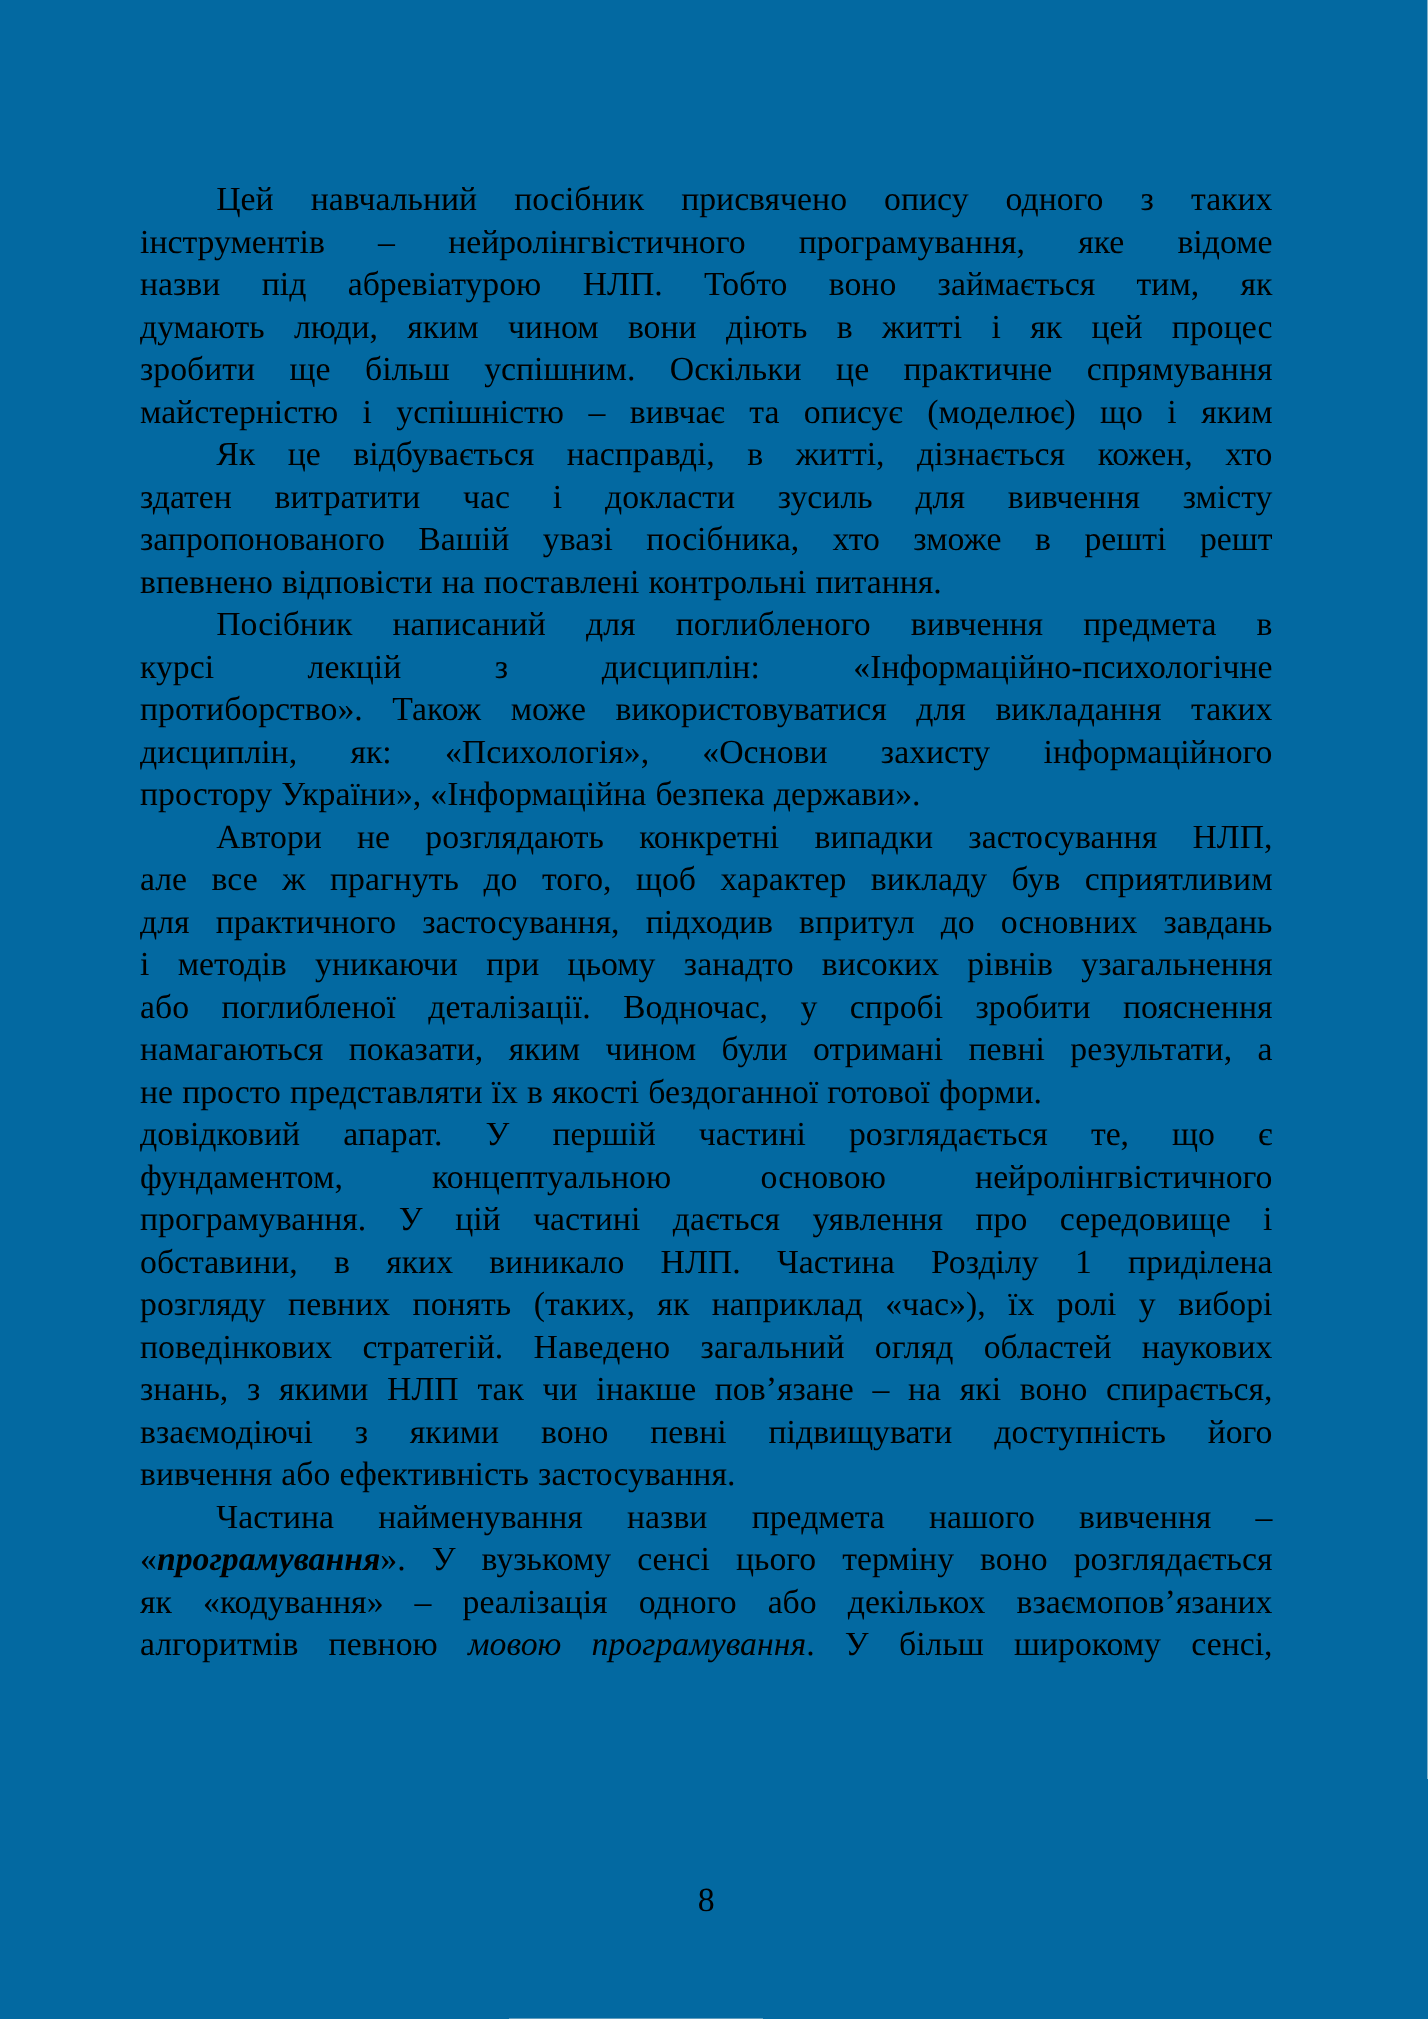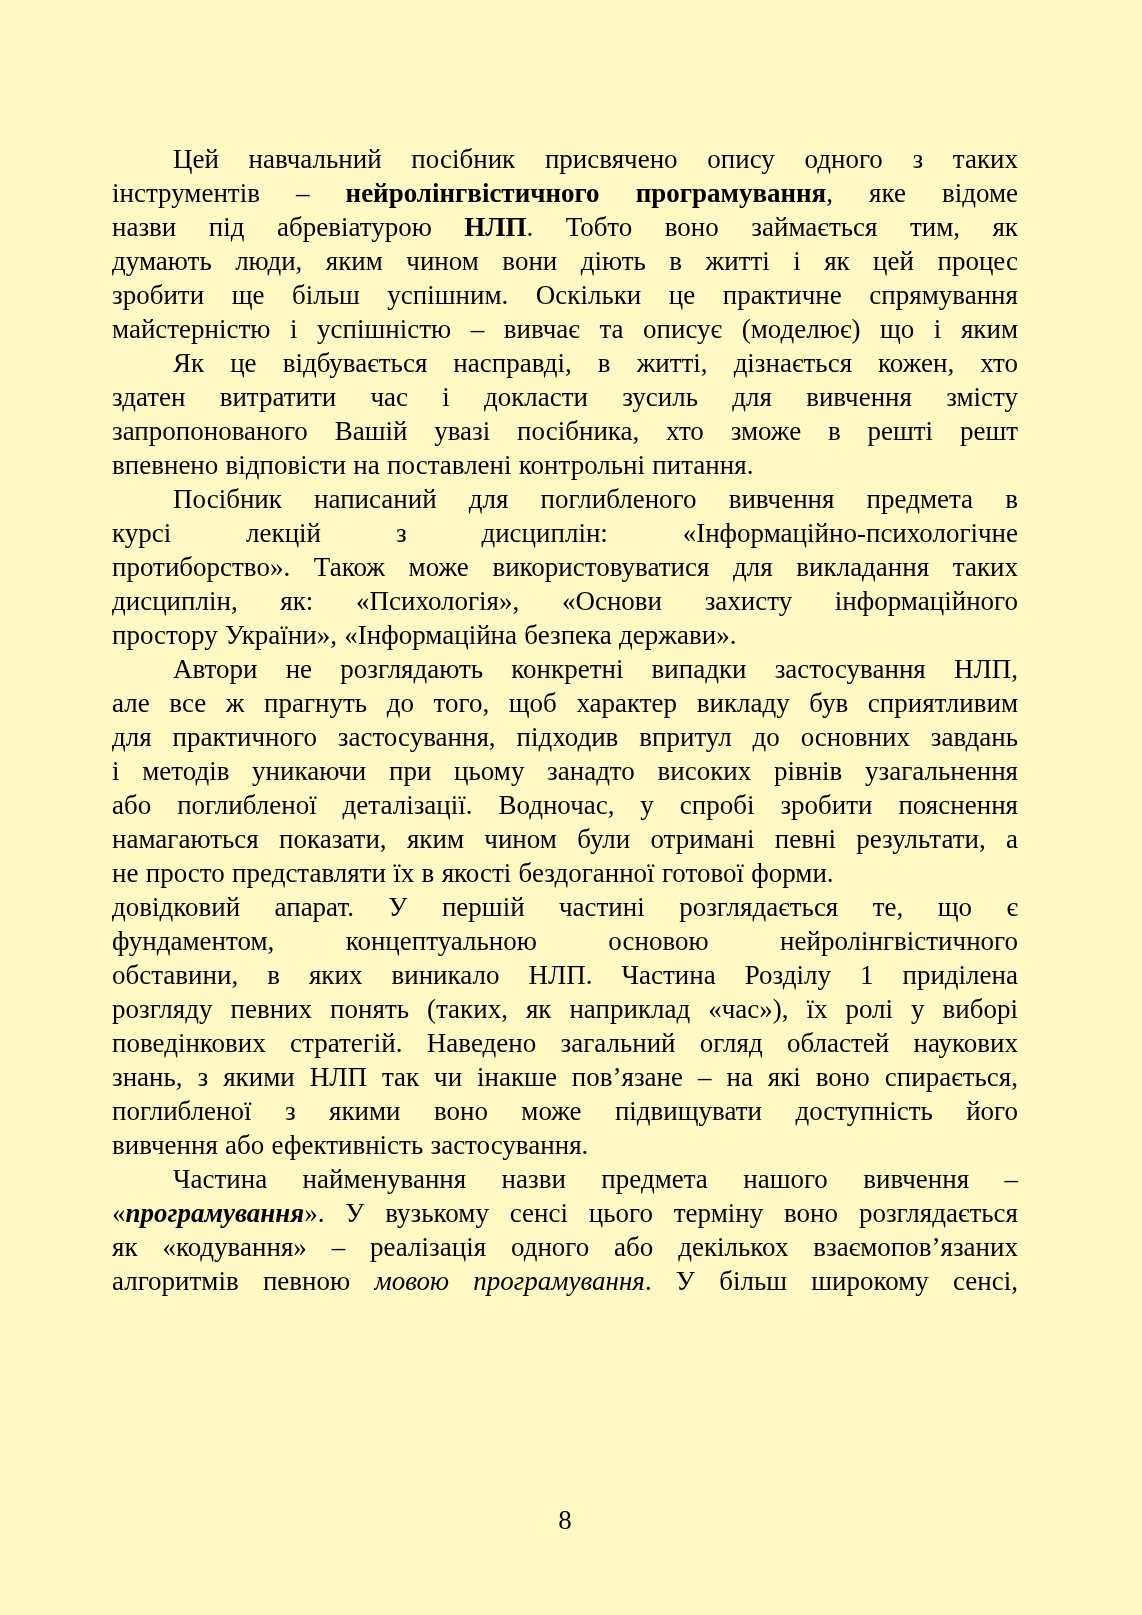--- a/index.html
+++ b/index.html
@@ -4,21 +4,21 @@
 <style>
   html, body {
     margin: 0;
     padding: 0;
     background: #e8e8e8;
   }
   .page {
     position: relative;
     width: 1142px;
     height: 1615px;
-    background: #fef9c3;
+    background: #0369a1;
     font-family: "Liberation Serif", "DejaVu Serif", serif;
     color: #000000;
     overflow: hidden;
   }
   .text-block {
     position: absolute;
     left: 112px;
     top: 142px;
     width: 906px;
   }
@@ -38,21 +38,21 @@
   }
   .line.first {
     text-indent: 61px;
   }
   .line.last {
     text-align: left;
     text-align-last: left;
     -moz-text-align-last: left;
   }
   .seg-n { font-weight: normal; font-style: normal; }
-  .seg-b { font-weight: bold; font-style: normal; }
+  .seg-b { font-weight: normal; font-style: normal; }
   .seg-i { font-weight: normal; font-style: italic; }
   .seg-bi { font-weight: bold; font-style: italic; margin-top: 27px; }
   .page-number {
     position: absolute;
     left: 112px;
     width: 906px;
     top: 1503px;
     height: 34px;
     line-height: 34px;
     text-align: center;
@@ -90,25 +90,26 @@
         <div class="line"><span class="seg-n">але все ж прагнуть до того, щоб характер викладу був сприятливим</span></div>
         <div class="line"><span class="seg-n">для практичного застосування, підходив впритул до основних завдань</span></div>
         <div class="line"><span class="seg-n">і методів уникаючи при цьому занадто високих рівнів узагальнення</span></div>
         <div class="line"><span class="seg-n">або поглибленої деталізації. Водночас, у спробі зробити пояснення</span></div>
         <div class="line"><span class="seg-n">намагаються показати, яким чином були отримані певні результати, а</span></div>
         <div class="line last"><span class="seg-n">не просто представляти їх в якості бездоганної готової форми.</span></div>
       </div>
       <div class="paragraph">
         <div class="line"><span class="seg-n">довідковий апарат. У першій частині розглядається те, що є</span></div>
         <div class="line"><span class="seg-n">фундаментом, концептуальною основою нейролінгвістичного</span></div>
+        <div class="line"><span class="seg-n">програмування. У цій частині дається уявлення про середовище і</span></div>
         <div class="line"><span class="seg-n">обставини, в яких виникало НЛП. Частина Розділу 1 приділена</span></div>
         <div class="line"><span class="seg-n">розгляду певних понять (таких, як наприклад «час»), їх ролі у виборі</span></div>
         <div class="line"><span class="seg-n">поведінкових стратегій. Наведено загальний огляд областей наукових</span></div>
         <div class="line"><span class="seg-n">знань, з якими НЛП так чи інакше пов’язане – на які воно спирається,</span></div>
-        <div class="line"><span class="seg-n">поглибленої з якими воно може підвищувати доступність його</span></div>
+        <div class="line"><span class="seg-n">взаємодіючі з якими воно певні підвищувати доступність його</span></div>
         <div class="line last"><span class="seg-n">вивчення або ефективність застосування.</span></div>
       </div>
       <div class="paragraph">
         <div class="line first"><span class="seg-n">Частина найменування назви предмета нашого вивчення –</span></div>
         <div class="line"><span class="seg-n">«</span><span class="seg-bi">програмування</span><span class="seg-n">». У вузькому сенсі цього терміну воно розглядається</span></div>
         <div class="line"><span class="seg-n">як «кодування» – реалізація одного або декількох взаємопов’язаних</span></div>
         <div class="line"><span class="seg-n">алгоритмів певною </span><span class="seg-i">мовою програмування</span><span class="seg-n">. У більш широкому сенсі,</span></div>
       </div>
     </div>
   <div class="page-number">8</div>

